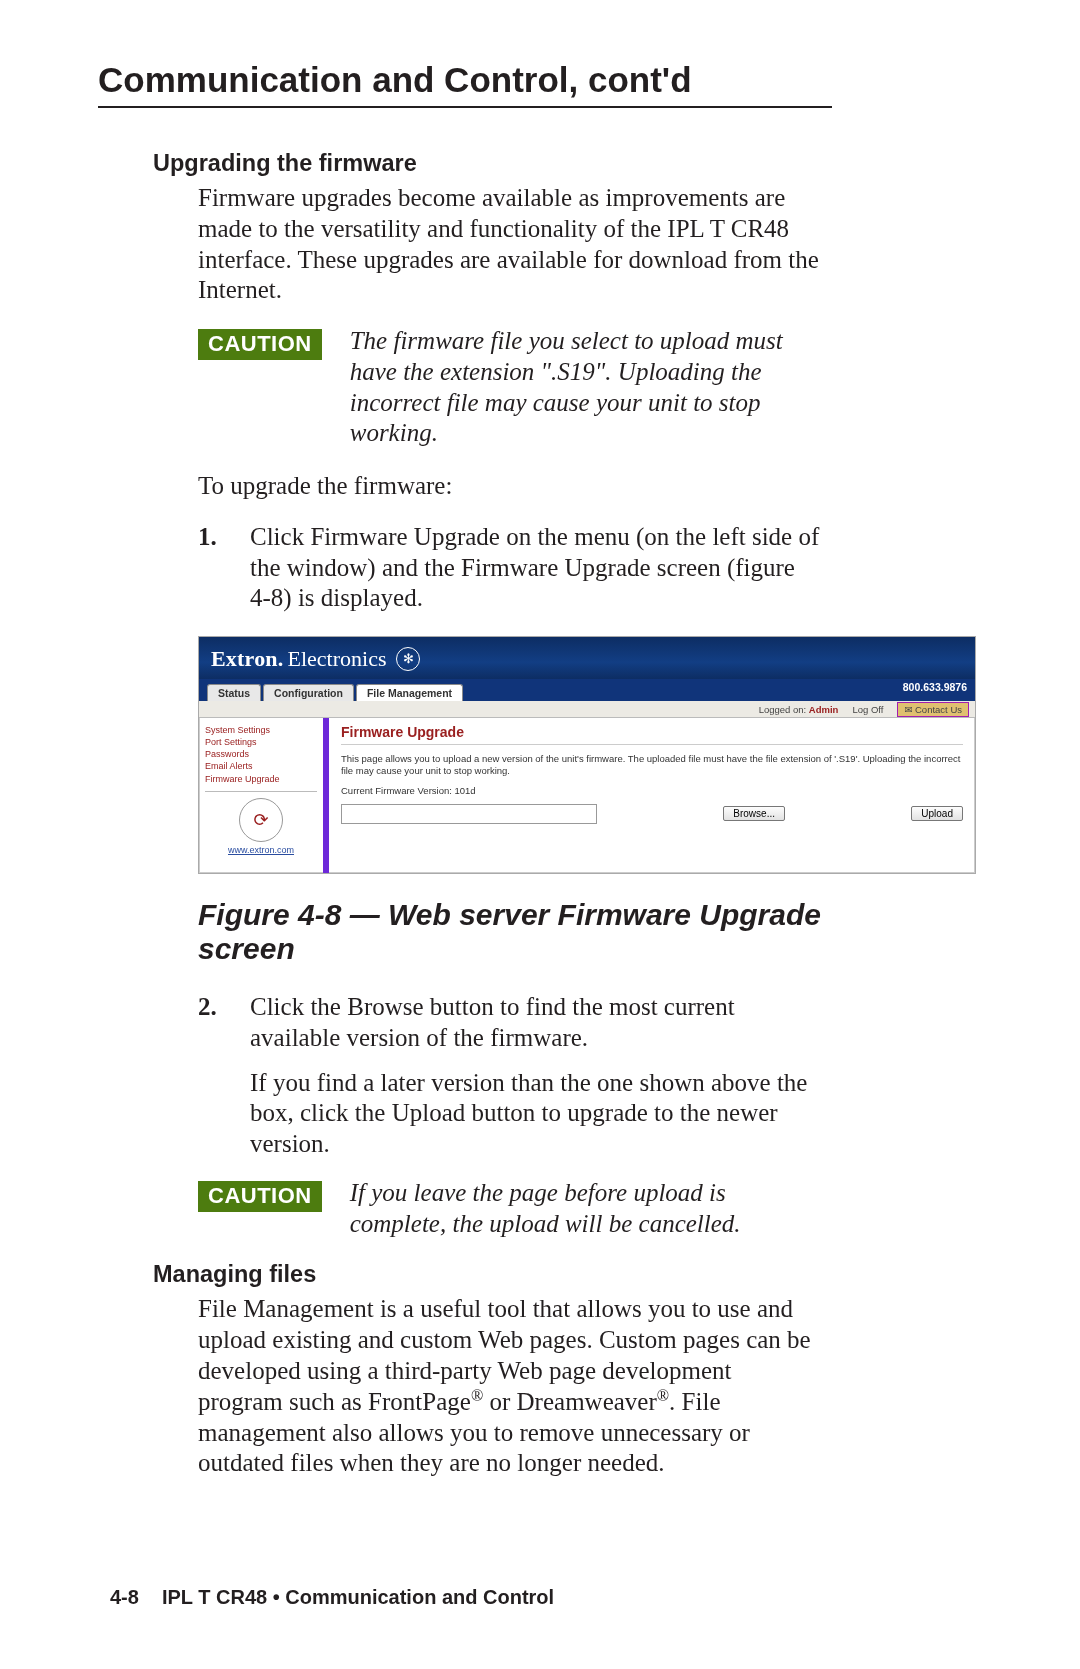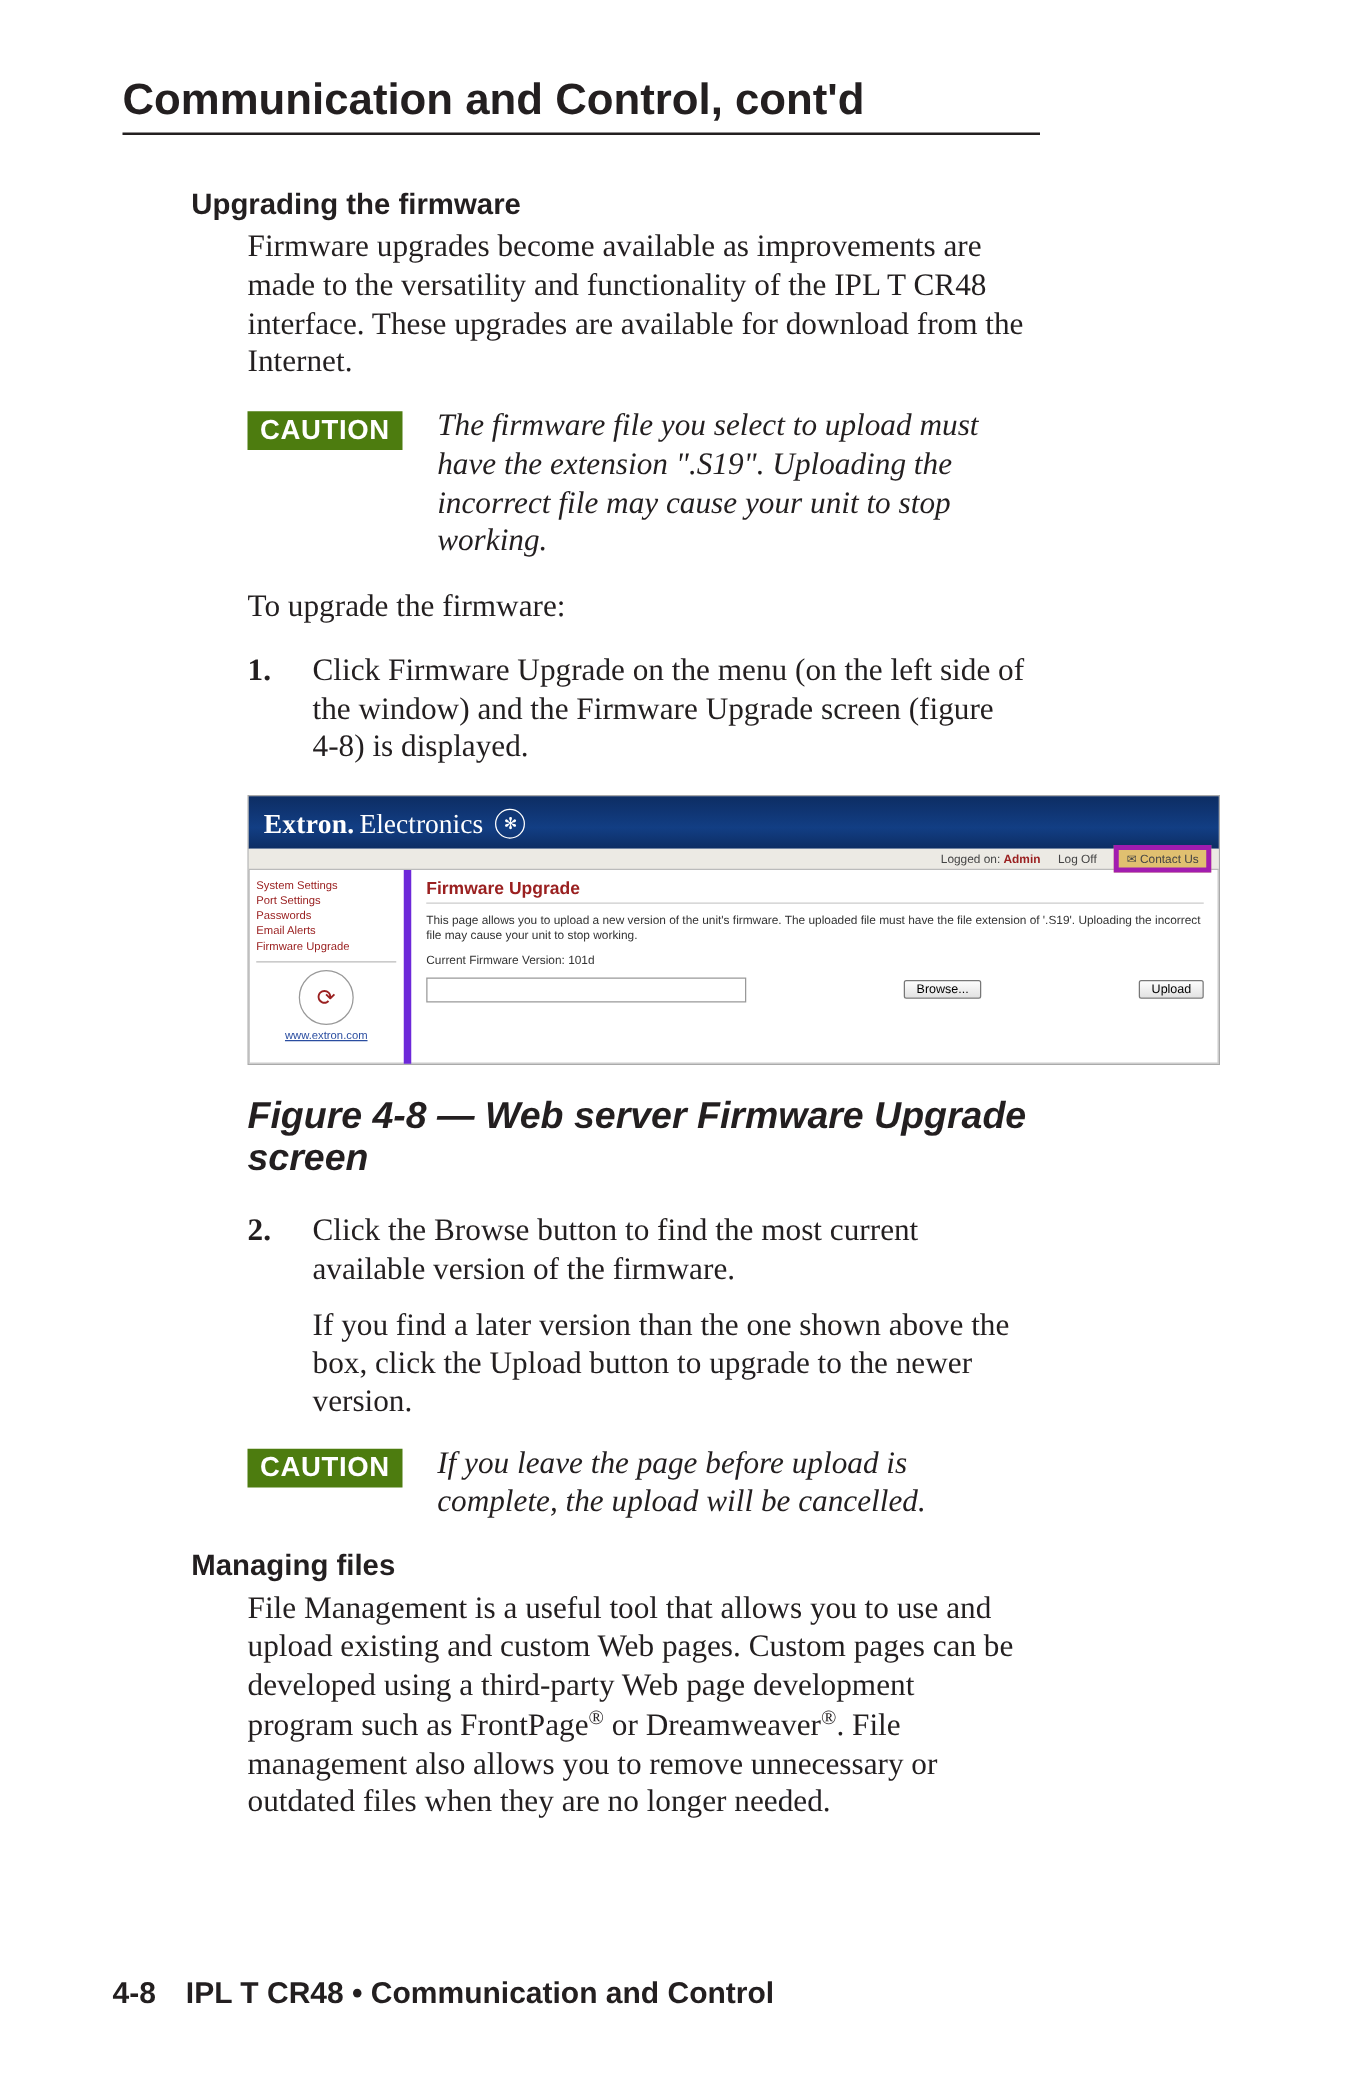--- a/index.html
+++ b/index.html
@@ -83,23 +83,23 @@
   }
   .fig-caption {
     font-family: "Arial Black", Arial, sans-serif;
     font-weight: 900;
     font-style: italic;
     font-size: 30px;
     margin: 24px 0 26px 100px;
   }
   .footer {
     position: absolute;
-    left: 90px;
+    left: 110px;
     bottom: 60px;
-    font-size: 24px;
+    font-size: 20px;
   }
   .footer .pg {
     font-family: "Arial Black", Arial, sans-serif;
     font-weight: 900;
   }
   .footer .ft {
     font-family: "Arial Black", Arial, sans-serif;
     font-weight: 900;
     margin-left: 18px;
   }
@@ -164,21 +164,21 @@
     color: #444;
     padding: 0 6px;
     gap: 14px;
     border-bottom: 1px solid #bbb;
   }
   .statusbar .logged b { color: #9a2020; font-weight: bold; }
   .statusbar a { color: #444; text-decoration: none; }
   .statusbar .contact {
     background: #e0c070;
     padding: 1px 6px;
-    border: 4px solid #a21caf;
+    border: 1px solid #a21caf;
   }
   .fig-body { display: flex; min-height: 155px; }
   .sidebar {
     width: 112px;
     border-right: 6px solid #6d28d9;
     padding: 6px 6px;
     font-size: 9px;
     line-height: 1.35;
   }
   .sidebar a { color: #9a2020; text-decoration: none; display: block; }
@@ -232,20 +232,26 @@
   <div class="step">
     <span class="step-num">1.</span>
     <span class="step-text">Click Firmware Upgrade on the menu (on the left side of the window) and the Firmware Upgrade screen (figure 4-8) is displayed.</span>
   </div>
 
   <div class="figure">
     <div class="banner">
       <span class="brand"><span>Extron</span>.</span>
       <span class="brand2">Electronics</span>
       <span class="sym">✻</span>
+    </div>
+    <div class="tabbar">
+      <span class="tab">Status</span>
+      <span class="tab">Configuration</span>
+      <span class="tab active">File Management</span>
+      <span class="phone">800.633.9876</span>
     </div>
     <div class="statusbar">
       <span class="logged">
         <span>Logged on:</span> <b>Admin</b>
       </span>
       <a href="#">Log Off</a>
       <span class="contact">✉ <span>Contact Us</span></span>
     </div>
     <div class="fig-body">
       <div class="sidebar">

